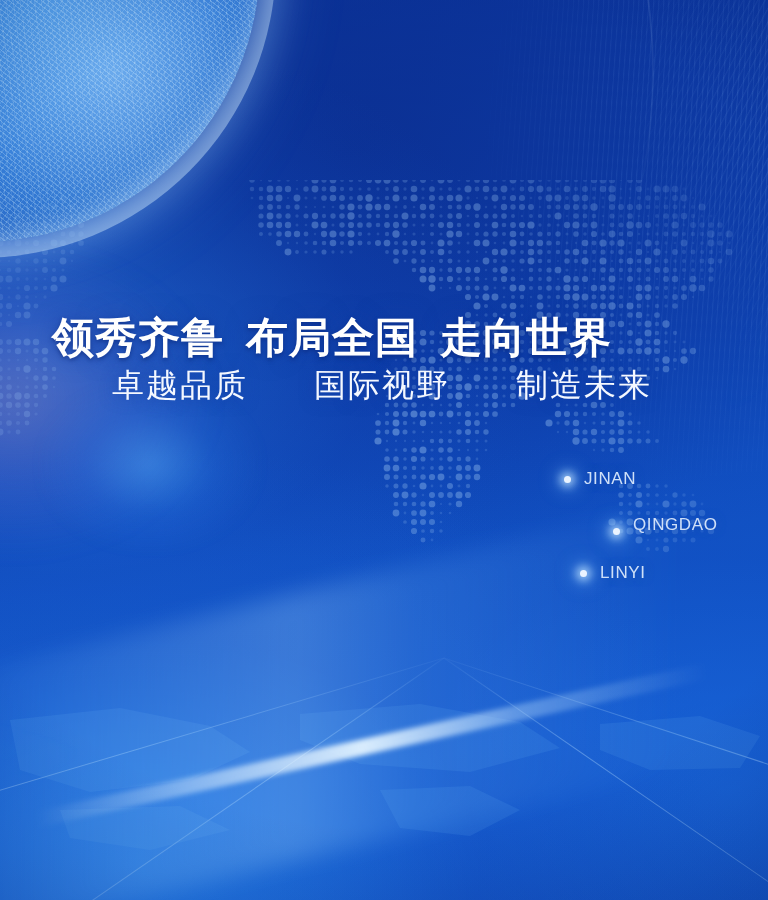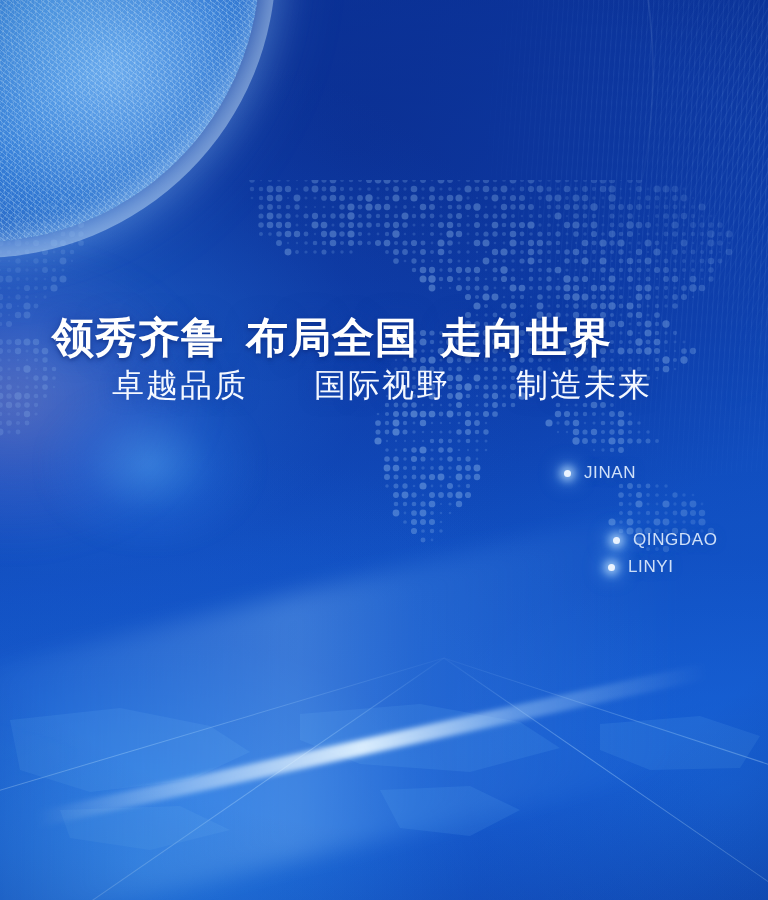--- a/index.html
+++ b/index.html
@@ -172,42 +172,43 @@
     text-shadow: 0 0 16px rgba(20,60,160,0.7);
   }
   .subline .gap2 { display: inline-block; width: 66px; }
 
   
   .city {
     position: absolute;
     display: flex;
     align-items: center;
     white-space: nowrap;
+    margin-top: 6px;
   }
   .city .dot {
     position: relative;
     width: 7px; height: 7px;
     border-radius: 50%;
     background: #eaf3ff;
     box-shadow: 0 0 9px 4px rgba(190,225,255,0.75), 0 0 18px 8px rgba(120,190,255,0.35);
     flex: 0 0 auto;
   }
   .city .name {
     margin-left: 13px;
     font-family: "Liberation Sans", sans-serif;
     font-size: 17px;
     font-weight: 400;
     letter-spacing: 0.6px;
     color: #cfe0f8;
     text-shadow: 0 0 10px rgba(30,80,180,0.8);
   }
 
   #city-jinan   { left: 564px; top: 463px; }
-  #city-qingdao { left: 613px; top: 530px; }
-  #city-linyi   { left: 608px; top: 557px; }
+  #city-qingdao { left: 613px; top: 509px; align-items: flex-end; }
+  #city-linyi   { left: 580px; top: 557px; }
 
   
   .vignette {
     background: radial-gradient(ellipse 120% 90% at 50% 45%, rgba(0,0,0,0) 52%, rgba(4,24,86,0.35) 100%);
   }
 </style>
 </head>
 <body>
 
 <div id="banner">

